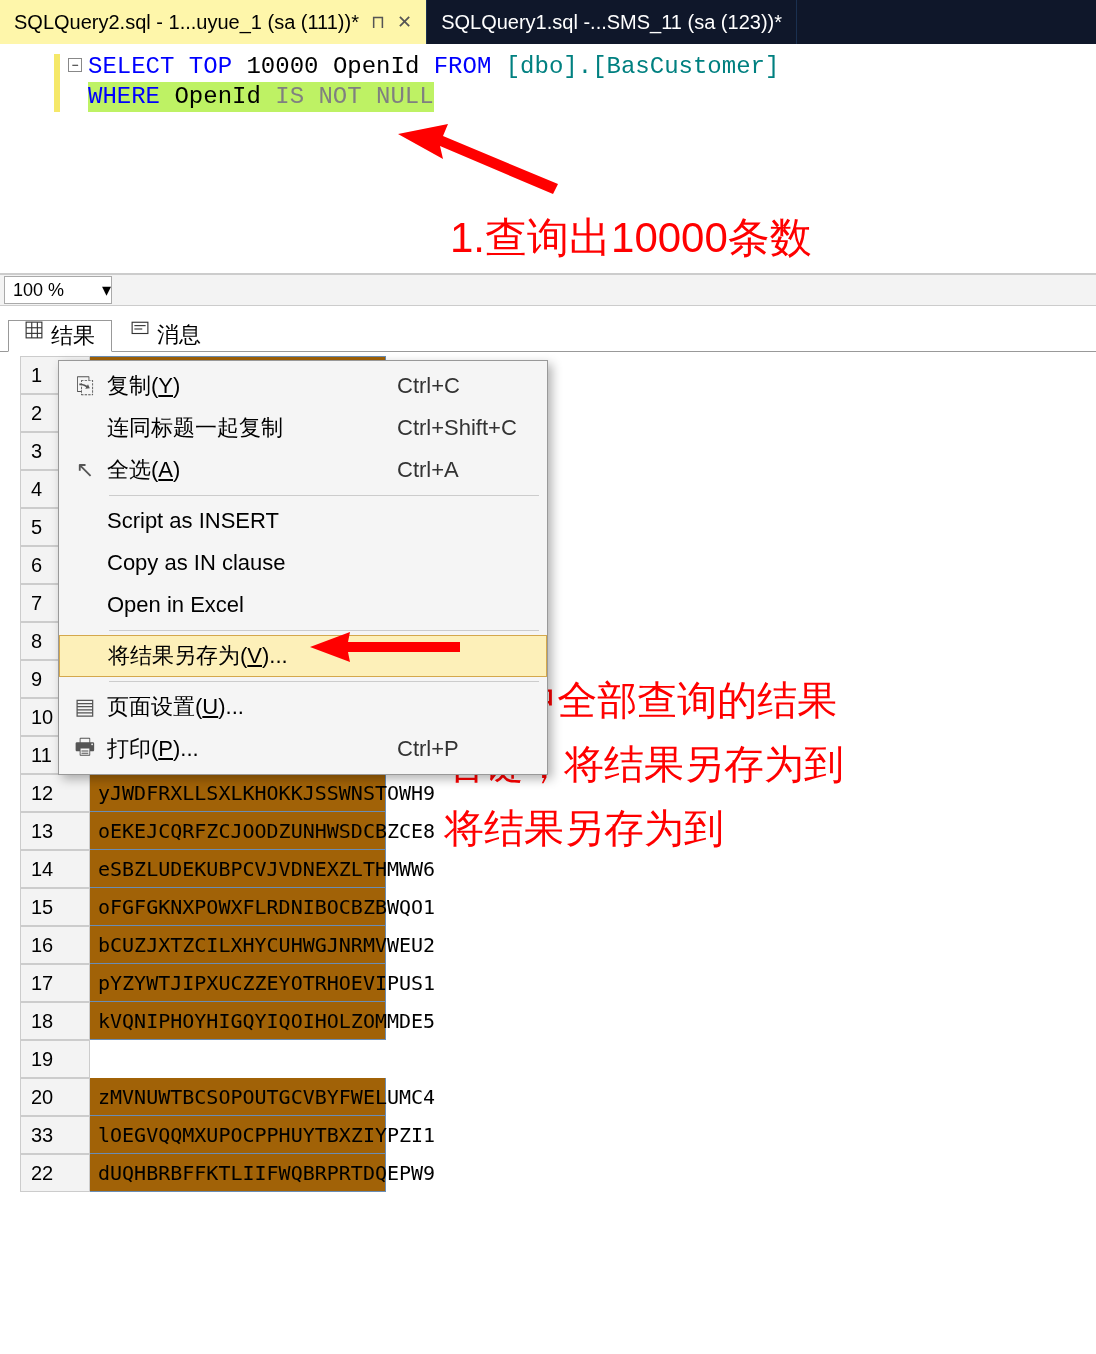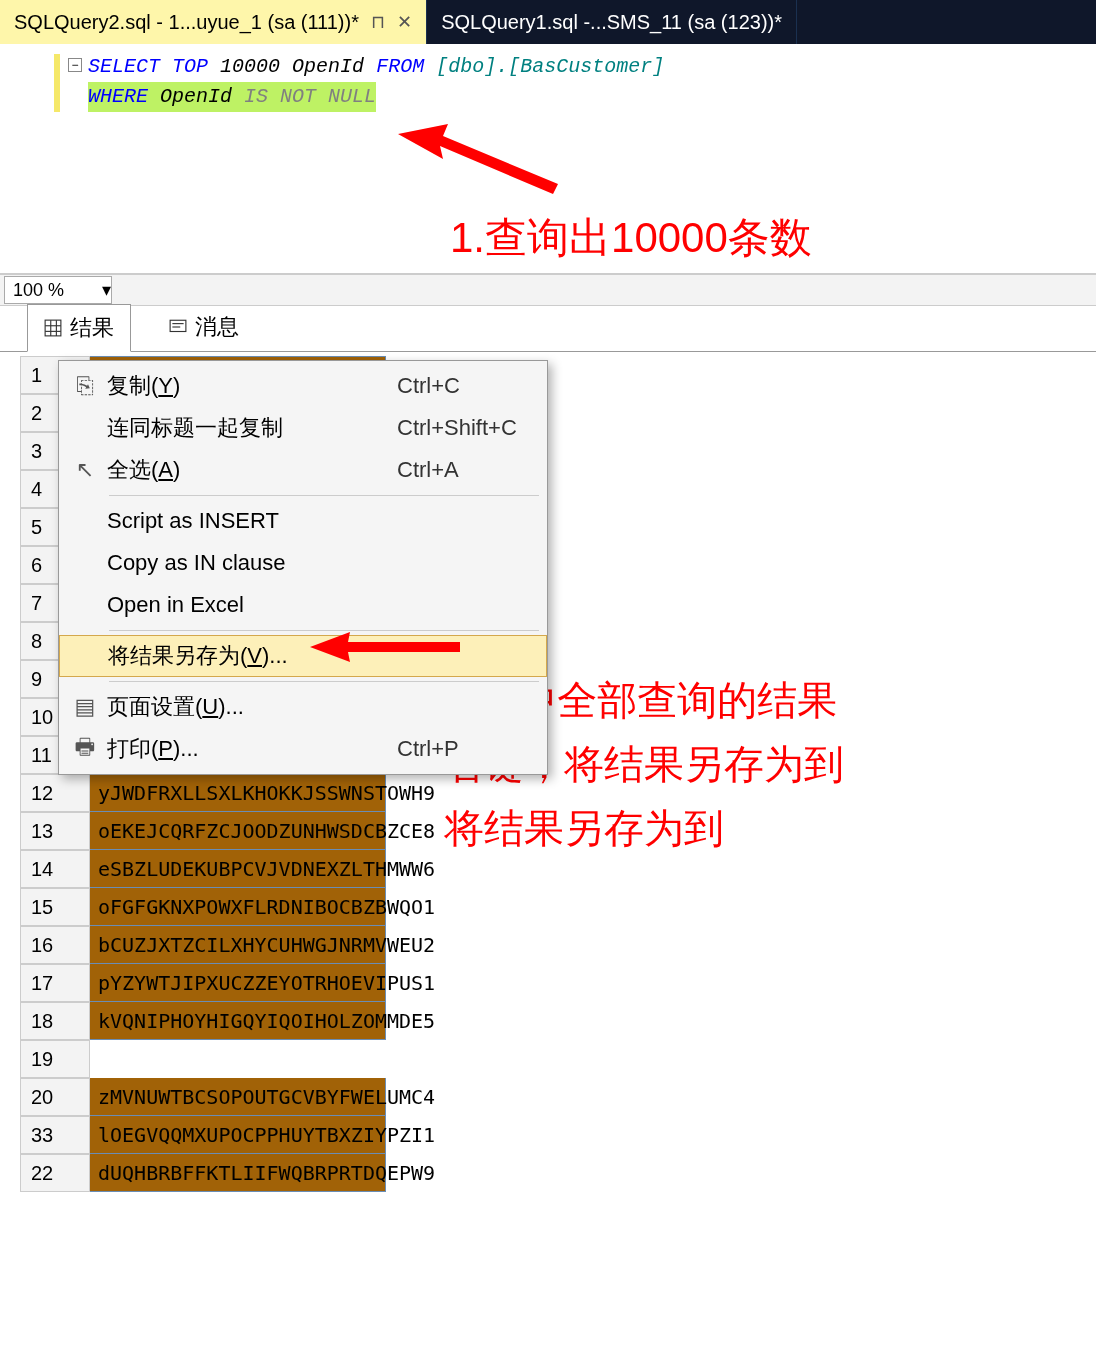--- a/index.html
+++ b/index.html
@@ -58,24 +58,23 @@
     .gutter-bar {
       position: absolute;
       left: 54px;
       top: 10px;
       width: 6px;
       height: 58px;
       background: #f5e869;
     }
     .sql-code {
       font-family: Consolas, "Courier New", monospace;
-      font-size: 20px;
+      font-size: 24px;
       padding-left: 88px;
       line-height: 30px;
-      font-style: italic;
     }
     .kw-blue { color: #0000ff; }
     .kw-gray { color: #808080; }
     .kw-teal { color: #008080; }
     .kw-black { color: #000; }
     .annotation1 {
       position: absolute;
       left: 450px;
       top: 166px;
       color: #ff0000;
@@ -111,27 +110,25 @@
       display: flex;
       height: 46px;
       border-bottom: 1px solid #999;
       align-items: flex-end;
       padding-left: 8px;
       gap: 2px;
       background: #fff;
     }
     .result-tab {
       display: flex;
-      align-items: center;
       gap: 8px;
-      padding: 8px 16px;
+      padding: 0 16px;
       font-size: 22px;
       border: 1px solid transparent;
       cursor: pointer;
-      margin-left: 19px;
     }
     .result-tab.active {
       border: 1px solid #999;
       border-bottom: 1px solid #fff;
       background: #fff;
       margin-bottom: -1px;
     }
     .result-tab-icon {
       width: 18px;
       height: 18px;

